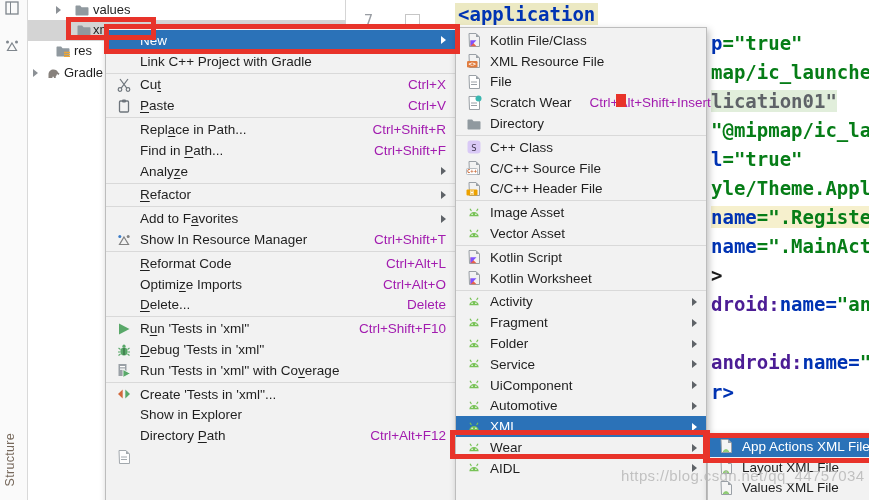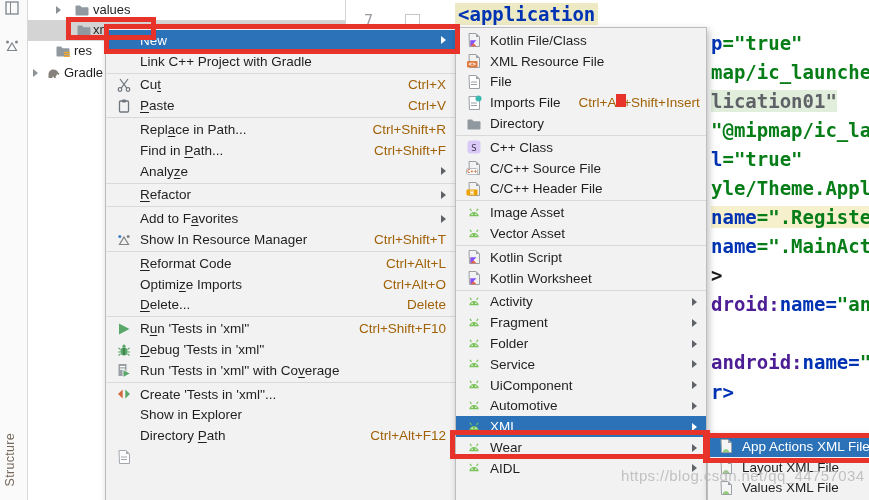--- a/index.html
+++ b/index.html
@@ -44,21 +44,21 @@
   #new-submenu{left:455px;top:27px;width:252px;height:500px;z-index:11;}
   #xml-submenu{left:707px;top:433px;width:170px;height:70px;z-index:12;}
   .mi{display:flex;align-items:center;height:20.8px;padding:0 9px 0 10px;font-size:13.5px;
       color:#1f1f1f;box-sizing:border-box;}
   .mi.sel{background:#2b72b8;color:#fff;}
   .mic{width:24px;flex:none;display:flex;align-items:center;}
   .mic-i{width:16px;height:16px;display:block;}
   .mic-i svg{width:16px;height:16px;display:block;}
   .mlb{white-space:nowrap;}
   .mlb .u{text-decoration:underline;text-underline-offset:2px;}
-  .msc{margin-left:auto;color:#a16207;padding-left:18px;white-space:nowrap;}
+  .msc{margin-left:auto;color:#a21caf;padding-left:18px;white-space:nowrap;}
   .mar{margin-left:auto;width:0;height:0;border-left:5px solid #5f6368;
        border-top:4px solid transparent;border-bottom:4px solid transparent;flex:none;}
   .mi.sel .mar{border-left-color:#fff;}
   .msep{height:1px;background:#d9d9d9;margin:1px 0;}
   .partial-row{opacity:.9;}
 
   
   .red-box{position:absolute;border:5px solid #e8332a;box-sizing:border-box;z-index:30;}
   .red-dot{position:absolute;background:#e8332a;z-index:30;}
   .watermark{position:absolute;left:585px;top:467px;font-size:15px;color:#b9b9b9;
@@ -343,21 +343,21 @@
       <span class="mic">
         <span class="mic-i">
           <svg viewBox="0 0 16 16">
             <path fill="#fff" stroke="#9aa0a6" d="M3 1.5h7L13.5 5v9.5h-10z"></path>
             <path fill="#9aa0a6" d="M10 1.5V5h3.5z"></path>
             <path stroke="#9aa0a6" d="M5 8h6M5 10.5h6"></path>
             <circle cx="12.5" cy="3.5" r="3" fill="#3bb7b0"></circle>
           </svg>
         </span>
       </span>
-      <span class="mlb">Imports File</span>
+      <span class="mlb">Scratch Wear</span>
       <span class="msc">Ctrl+Alt+Shift+Insert</span>
     </div>
     <div class="mi">
       <span class="mic">
         <span class="mic-i">
           <svg viewBox="0 0 16 16">
             <path fill="#90999f" d="M1.5 4.5c0-.6.4-1 1-1h3.6l1.5 1.8h6c.5 0 .9.4.9 1v6.2c0 .6-.4 1-1 1h-11c-.6 0-1-.4-1-1z"></path>
           </svg>
         </span>
       </span>

